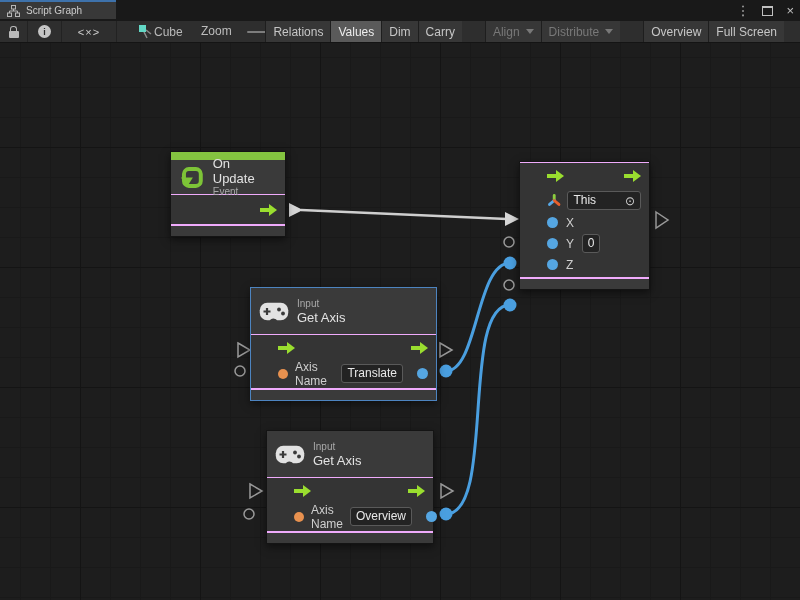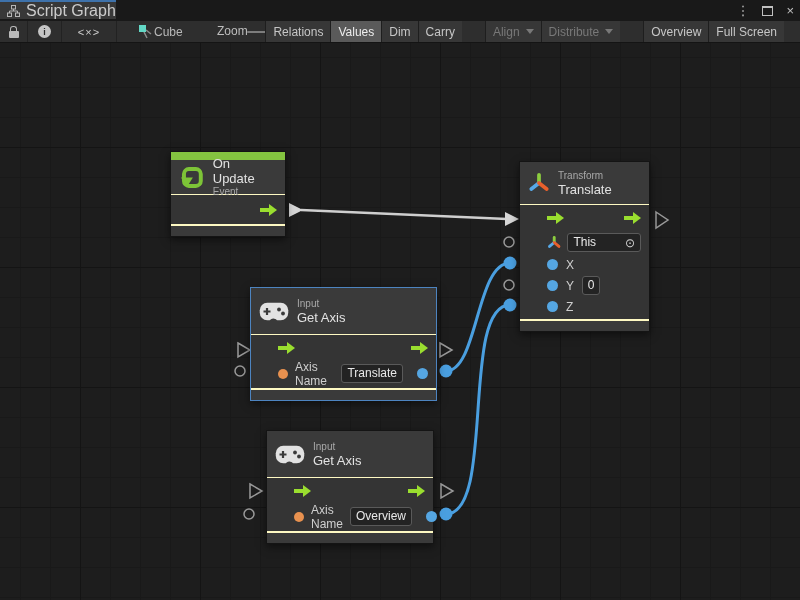--- a/index.html
+++ b/index.html
@@ -4,38 +4,38 @@
 <style>
   html,body{margin:0;padding:0;background:#111;}
   #app{position:relative;width:800px;height:600px;overflow:hidden;
        font-family:"Liberation Sans",sans-serif;color:#c8c8c8;
        -webkit-font-smoothing:antialiased;user-select:none;}
 
   
   .tabbar{position:absolute;left:0;top:0;width:800px;height:21px;background:#191919;}
   .tab{position:absolute;left:0;top:0;width:116px;height:19px;background:#383838;
        border-top:2px solid #3e72ab;display:flex;align-items:center;gap:6px;
-       padding-left:7px;box-sizing:border-box;font-size:16px;color:#cccccc;}
+       padding-left:7px;box-sizing:border-box;font-size:10px;color:#cccccc;}
   .winctrl{position:absolute;right:6px;top:0;height:21px;display:flex;align-items:center;gap:13px;color:#c0c0c0;}
   .winctrl .glyph{font-size:13px;line-height:21px;}
   .maxbox{width:9px;height:7px;border:1px solid #c0c0c0;border-top:2px solid #c0c0c0;}
 
   
   .toolbar{position:absolute;left:0;top:21px;width:800px;height:22px;background:#2e2e2e;
            border-bottom:1px solid #141414;box-sizing:border-box;font-size:12px;}
   .tcell{position:absolute;top:0;height:21px;display:flex;align-items:center;justify-content:center;
          border-right:1px solid #222222;box-sizing:border-box;}
   .lockbody{width:10px;height:7px;background:#b9b9b9;border-radius:1px;position:relative;margin-top:5px;}
   .lockbody::before{content:"";position:absolute;left:1px;top:-5px;width:5px;height:5px;
          border:1.5px solid #b9b9b9;border-bottom:none;border-radius:3px 3px 0 0;}
   .infocirc{width:13px;height:13px;border-radius:50%;background:#c6c6c6;color:#2b2b2b;
          display:flex;align-items:center;justify-content:center;font-size:9px;font-weight:bold;font-style:normal;}
   .codeglyph{color:#cfcfcf;font-size:11px;letter-spacing:1px;}
   .cubegrp{position:absolute;left:138px;top:0;height:21px;display:flex;align-items:center;color:#b9b9b9;}
-  .zoomlbl{position:absolute;left:217px;top:0;height:15px;line-height:21px;color:#bdbdbd;}
+  .zoomlbl{position:absolute;left:201px;top:0;height:15px;line-height:21px;color:#bdbdbd;}
   .zoomtrack{position:absolute;left:247px;top:10px;width:92px;height:2px;background:#7d7d7d;border-radius:1px;}
   .zoomhandle{position:absolute;left:328px;top:5px;width:11px;height:11px;border-radius:50%;background:#9a9a9a;}
   .zoomval{position:absolute;left:346px;top:0;height:21px;line-height:21px;color:#bdbdbd;}
   .rbtns{position:absolute;right:16px;top:0;height:21px;display:flex;align-items:stretch;}
   .rbtn{display:flex;align-items:center;padding:0 7px;background:#373737;border-left:1px solid #1e1e1e;
         color:#c6c6c6;white-space:nowrap;}
   .rbtn.active{background:#5a5a5a;color:#eeeeee;justify-content:center;}
   .rbtn.disabled{color:#787878;}
   .rbtn.grpgap{margin-left:23px;}
   .caret{width:0;height:0;border-left:4px solid transparent;border-right:4px solid transparent;
@@ -47,21 +47,21 @@
       linear-gradient(to right,#141414 1px,transparent 1px),
       linear-gradient(to bottom,#141414 1px,transparent 1px),
       linear-gradient(to right,#191919 1px,transparent 1px),
       linear-gradient(to bottom,#191919 1px,transparent 1px);
     background-size:120px 120px,120px 120px,30px 30px,30px 30px;
     background-position:80px 104px,80px 104px,20px 14px,20px 14px;}
 
   .wires{position:absolute;left:0;top:0;width:800px;height:600px;z-index:4;pointer-events:none;}
 
   
-  .node{position:absolute;z-index:6;background:#fef9c3;border:1px solid #141414;
+  .node{position:absolute;z-index:6;background:#f0abfc;border:1px solid #141414;
         box-shadow:0 3px 8px rgba(0,0,0,.5);display:flex;flex-direction:column;box-sizing:border-box;}
   .node.selected{border:1px solid #4d84c0;}
   .nhead{background:#3a3a3a;display:flex;align-items:center;gap:8px;padding:0 10px 0 8px;flex:none;}
   .nbody{background:#343434;margin-top:1px;flex:none;}
   .nfoot{background:#3a3a3a;margin-top:2px;flex:none;}
   .ntitle{font-size:13px;color:#e2e2e2;line-height:15px;}
   .nsub{font-size:10px;color:#a8a8a8;line-height:12px;}
   .prow{display:flex;align-items:center;gap:8px;padding:0 8px;box-sizing:border-box;margin-left:19px;}
   .plabel{font-size:12px;color:#cfcfcf;}
   .farrow{width:17px;height:12px;position:relative;flex:none;}
@@ -200,31 +200,20 @@
     <div class="nbody" style="height:29px;">
       <div class="prow" style="height:29px;">
         <span class="spacer"></span>
         <span class="farrow"></span>
       </div>
     </div>
     <div class="nfoot" style="height:10px;"></div>
   </div>
 
   <div class="node" style="left:519px;top:161px;width:131px;">
-    <div class="nhead" style="height:42px;">
-      <svg width="22" height="22" viewBox="0 0 20 20">
-        <path d="M10 10 V2.5" stroke="#8ccd3f" stroke-width="3.4" stroke-linecap="round"></path>
-        <path d="M10 10 L3 15.5" stroke="#57a9e8" stroke-width="3.4" stroke-linecap="round"></path>
-        <path d="M10 10 L17 15.5" stroke="#e8602c" stroke-width="3.4" stroke-linecap="round"></path>
-      </svg>
-      <div>
-        <div class="nsub">Transform</div>
-        <div class="ntitle">Translate</div>
-      </div>
-    </div>
     <div class="nbody" style="padding-bottom:2px;">
       <div class="prow" style="height:26px;">
         <span class="farrow"></span>
         <span class="spacer"></span>
         <span class="farrow"></span>
       </div>
       <div class="prow" style="height:23px;gap:6px;">
         <svg width="15" height="15" viewBox="0 0 20 20">
           <path d="M10 10 V3" stroke="#8ccd3f" stroke-width="4" stroke-linecap="round"></path>
           <path d="M10 10 L3.5 15.5" stroke="#57a9e8" stroke-width="4" stroke-linecap="round"></path>

